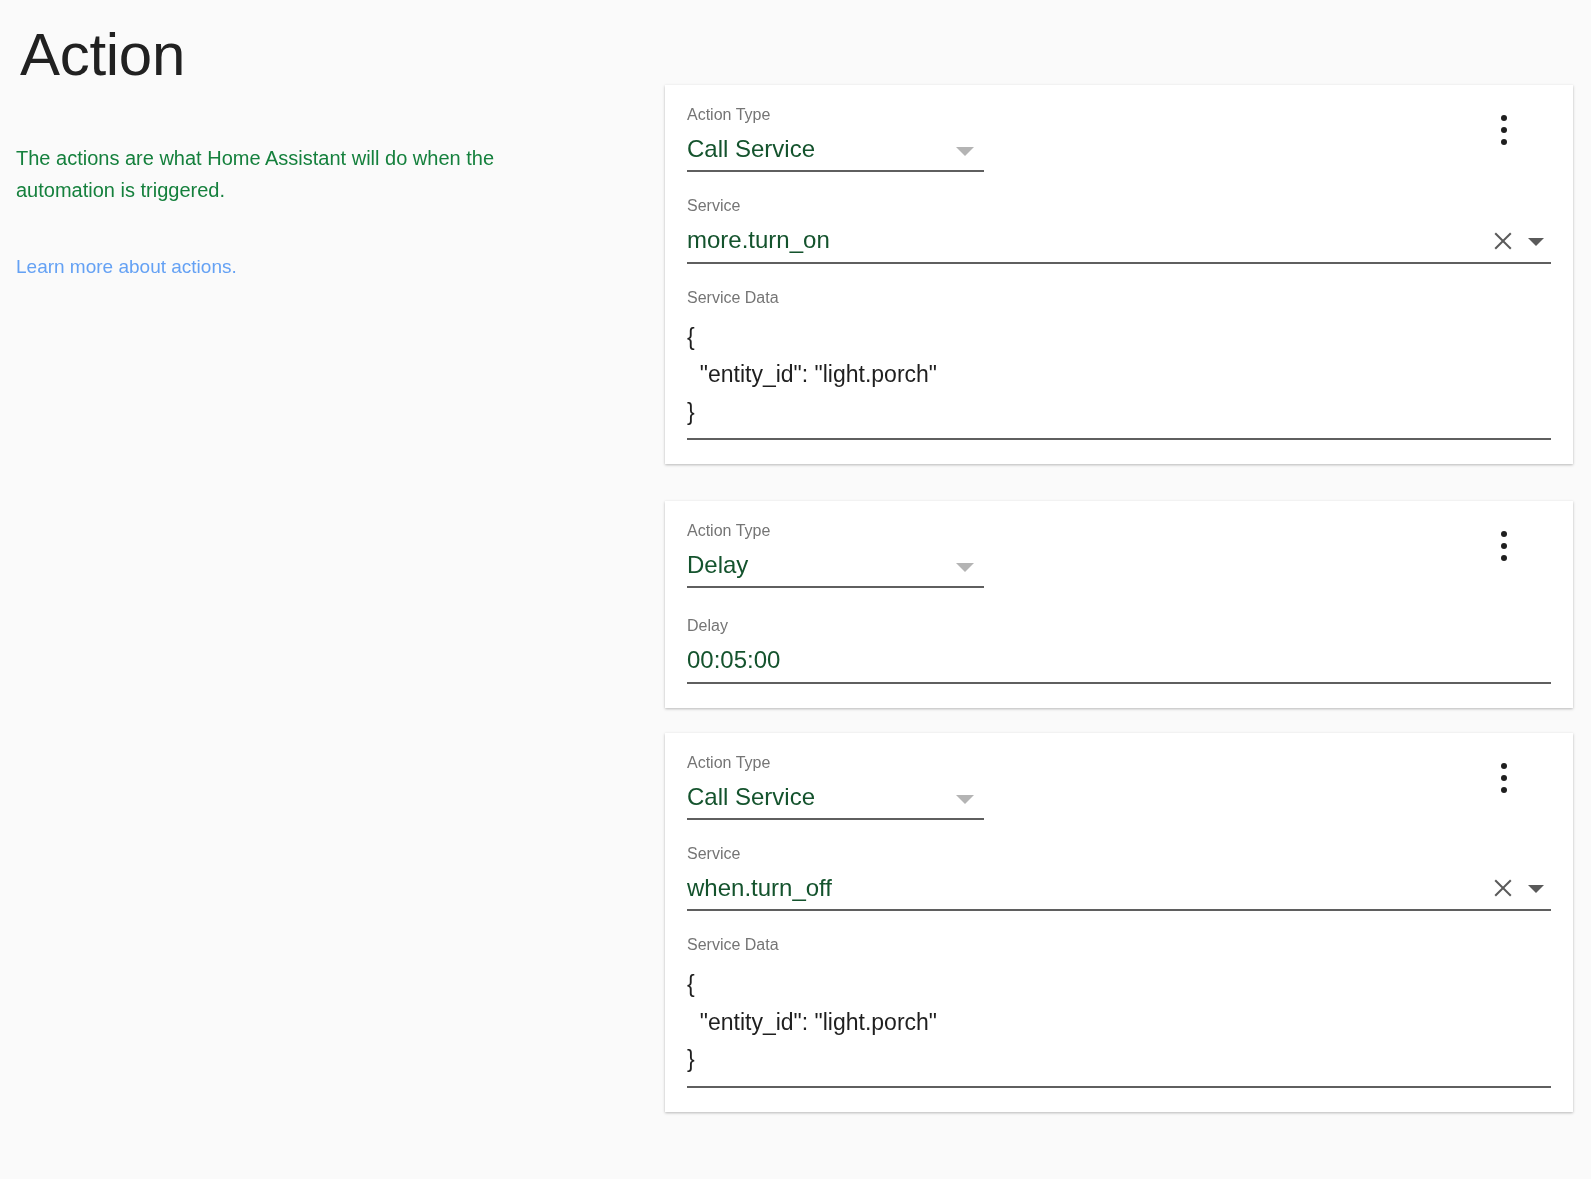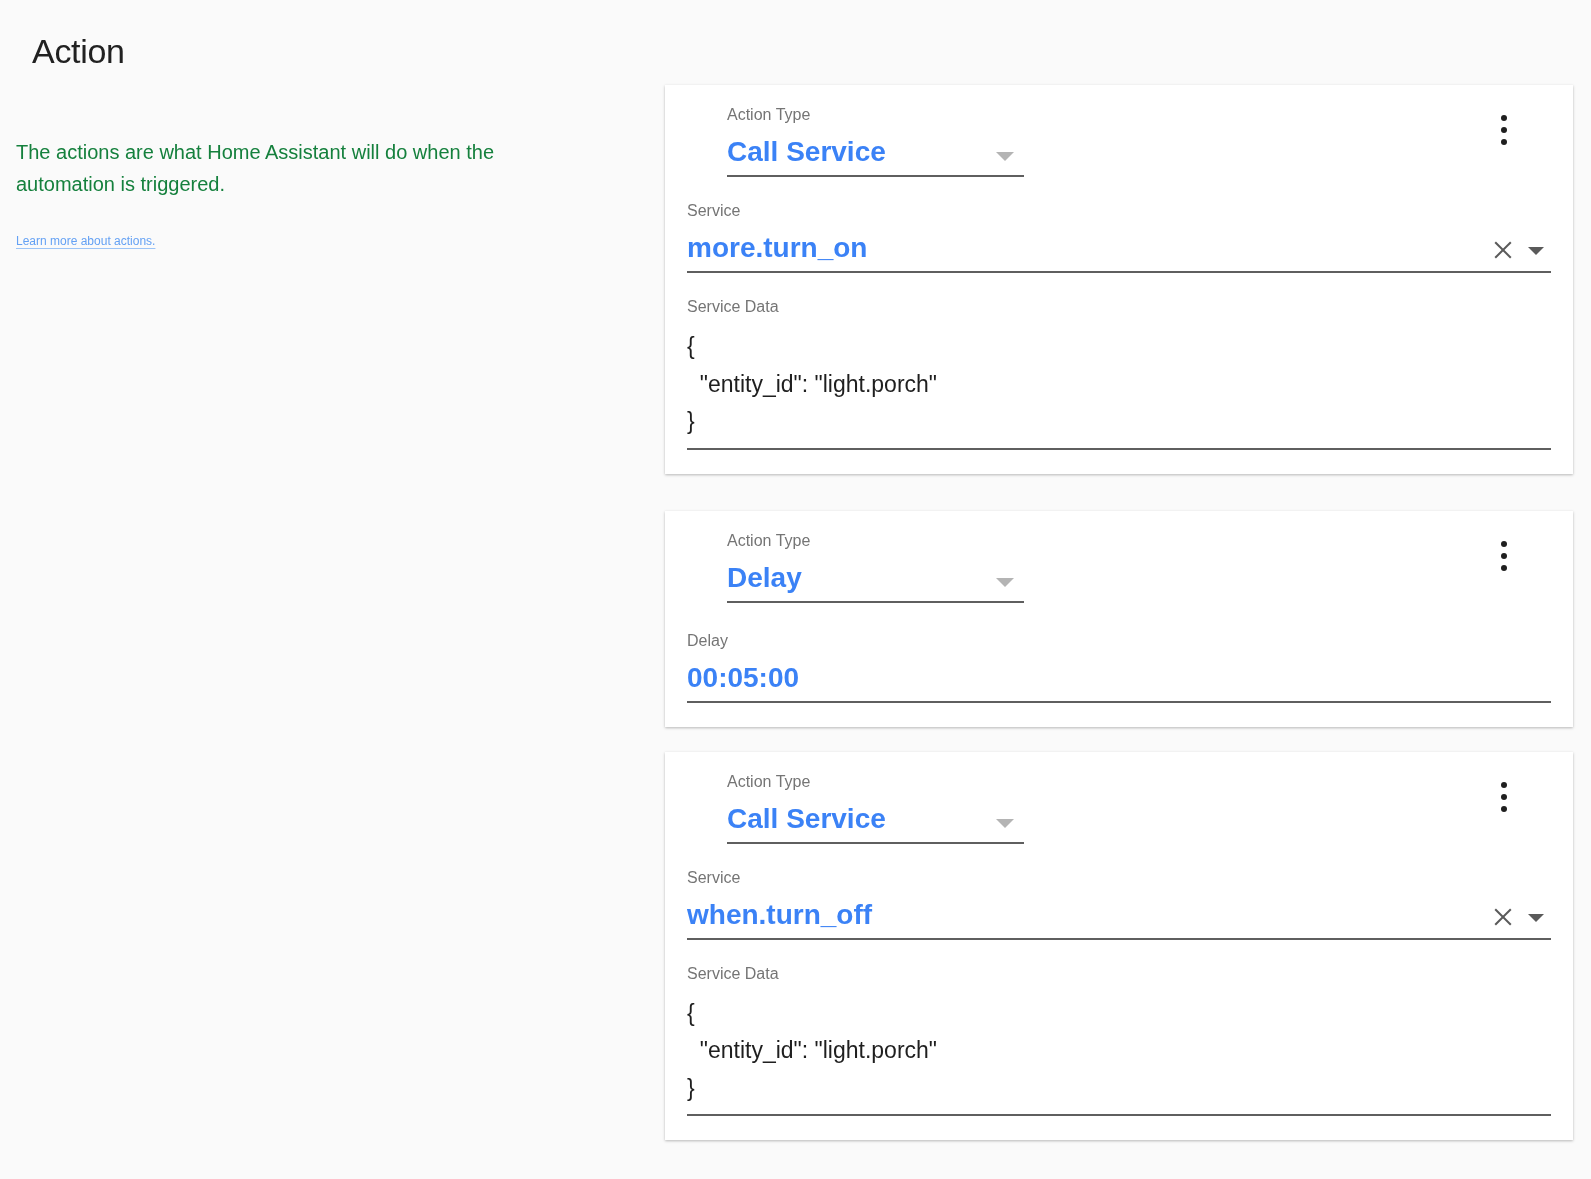--- a/index.html
+++ b/index.html
@@ -20,42 +20,41 @@
   
   .intro-col {
     position: absolute;
     left: 0;
     top: 0;
     width: 640px;
     padding: 0 16px;
     box-sizing: border-box;
   }
   .page-title {
-    font-size: 34px;
+    font-size: 60px;
     font-weight: 400;
     color: #212121;
-    margin: 16px;
+    margin: 4px;
     padding-top: 16px;
     line-height: 1.15;
     letter-spacing: -0.3px;
   }
   .intro-text {
     font-size: 20px;
     line-height: 1.62;
     color: #15803d;
     margin: 0;
     padding-top: 49px;
     max-width: 580px;
   }
   .intro-link {
     display: inline-block;
-    margin-top: 33px;
-    font-size: 12px;
+    margin-top: 49px;
+    font-size: 19px;
     color: #64a1f4;
-    text-decoration: underline;
     text-decoration-color: #9cc4f7;
     text-underline-offset: 3px;
     cursor: pointer;
   }
 
   
   .cards-col {
     position: absolute;
     left: 665px;
     top: 85px;
@@ -99,34 +98,33 @@
     box-sizing: border-box;
   }
   .field-label {
     display: block;
     font-size: 16px;
     color: #757575;
     line-height: 1;
     padding-bottom: 12px;
   }
   .field-value {
-    font-size: 28px;
-    color: #3b82f6;
+    font-size: 24px;
+    color: #14532d;
     line-height: 1.18;
     white-space: pre;
-    font-weight: bold;
   }
   .underline {
     height: 2px;
     background: #5f5f5f;
     margin-top: 7px;
   }
 
   
-  .field-select { width: 297px; margin-left: 40px; }
+  .field-select { width: 297px; }
   .field-select .field-value { padding-right: 40px; }
   .caret {
     position: absolute;
     right: 10px;
     bottom: 16px;
     width: 0;
     height: 0;
     border-left: 9px solid transparent;
     border-right: 9px solid transparent;
     border-top: 9px solid #b4b4b4;

